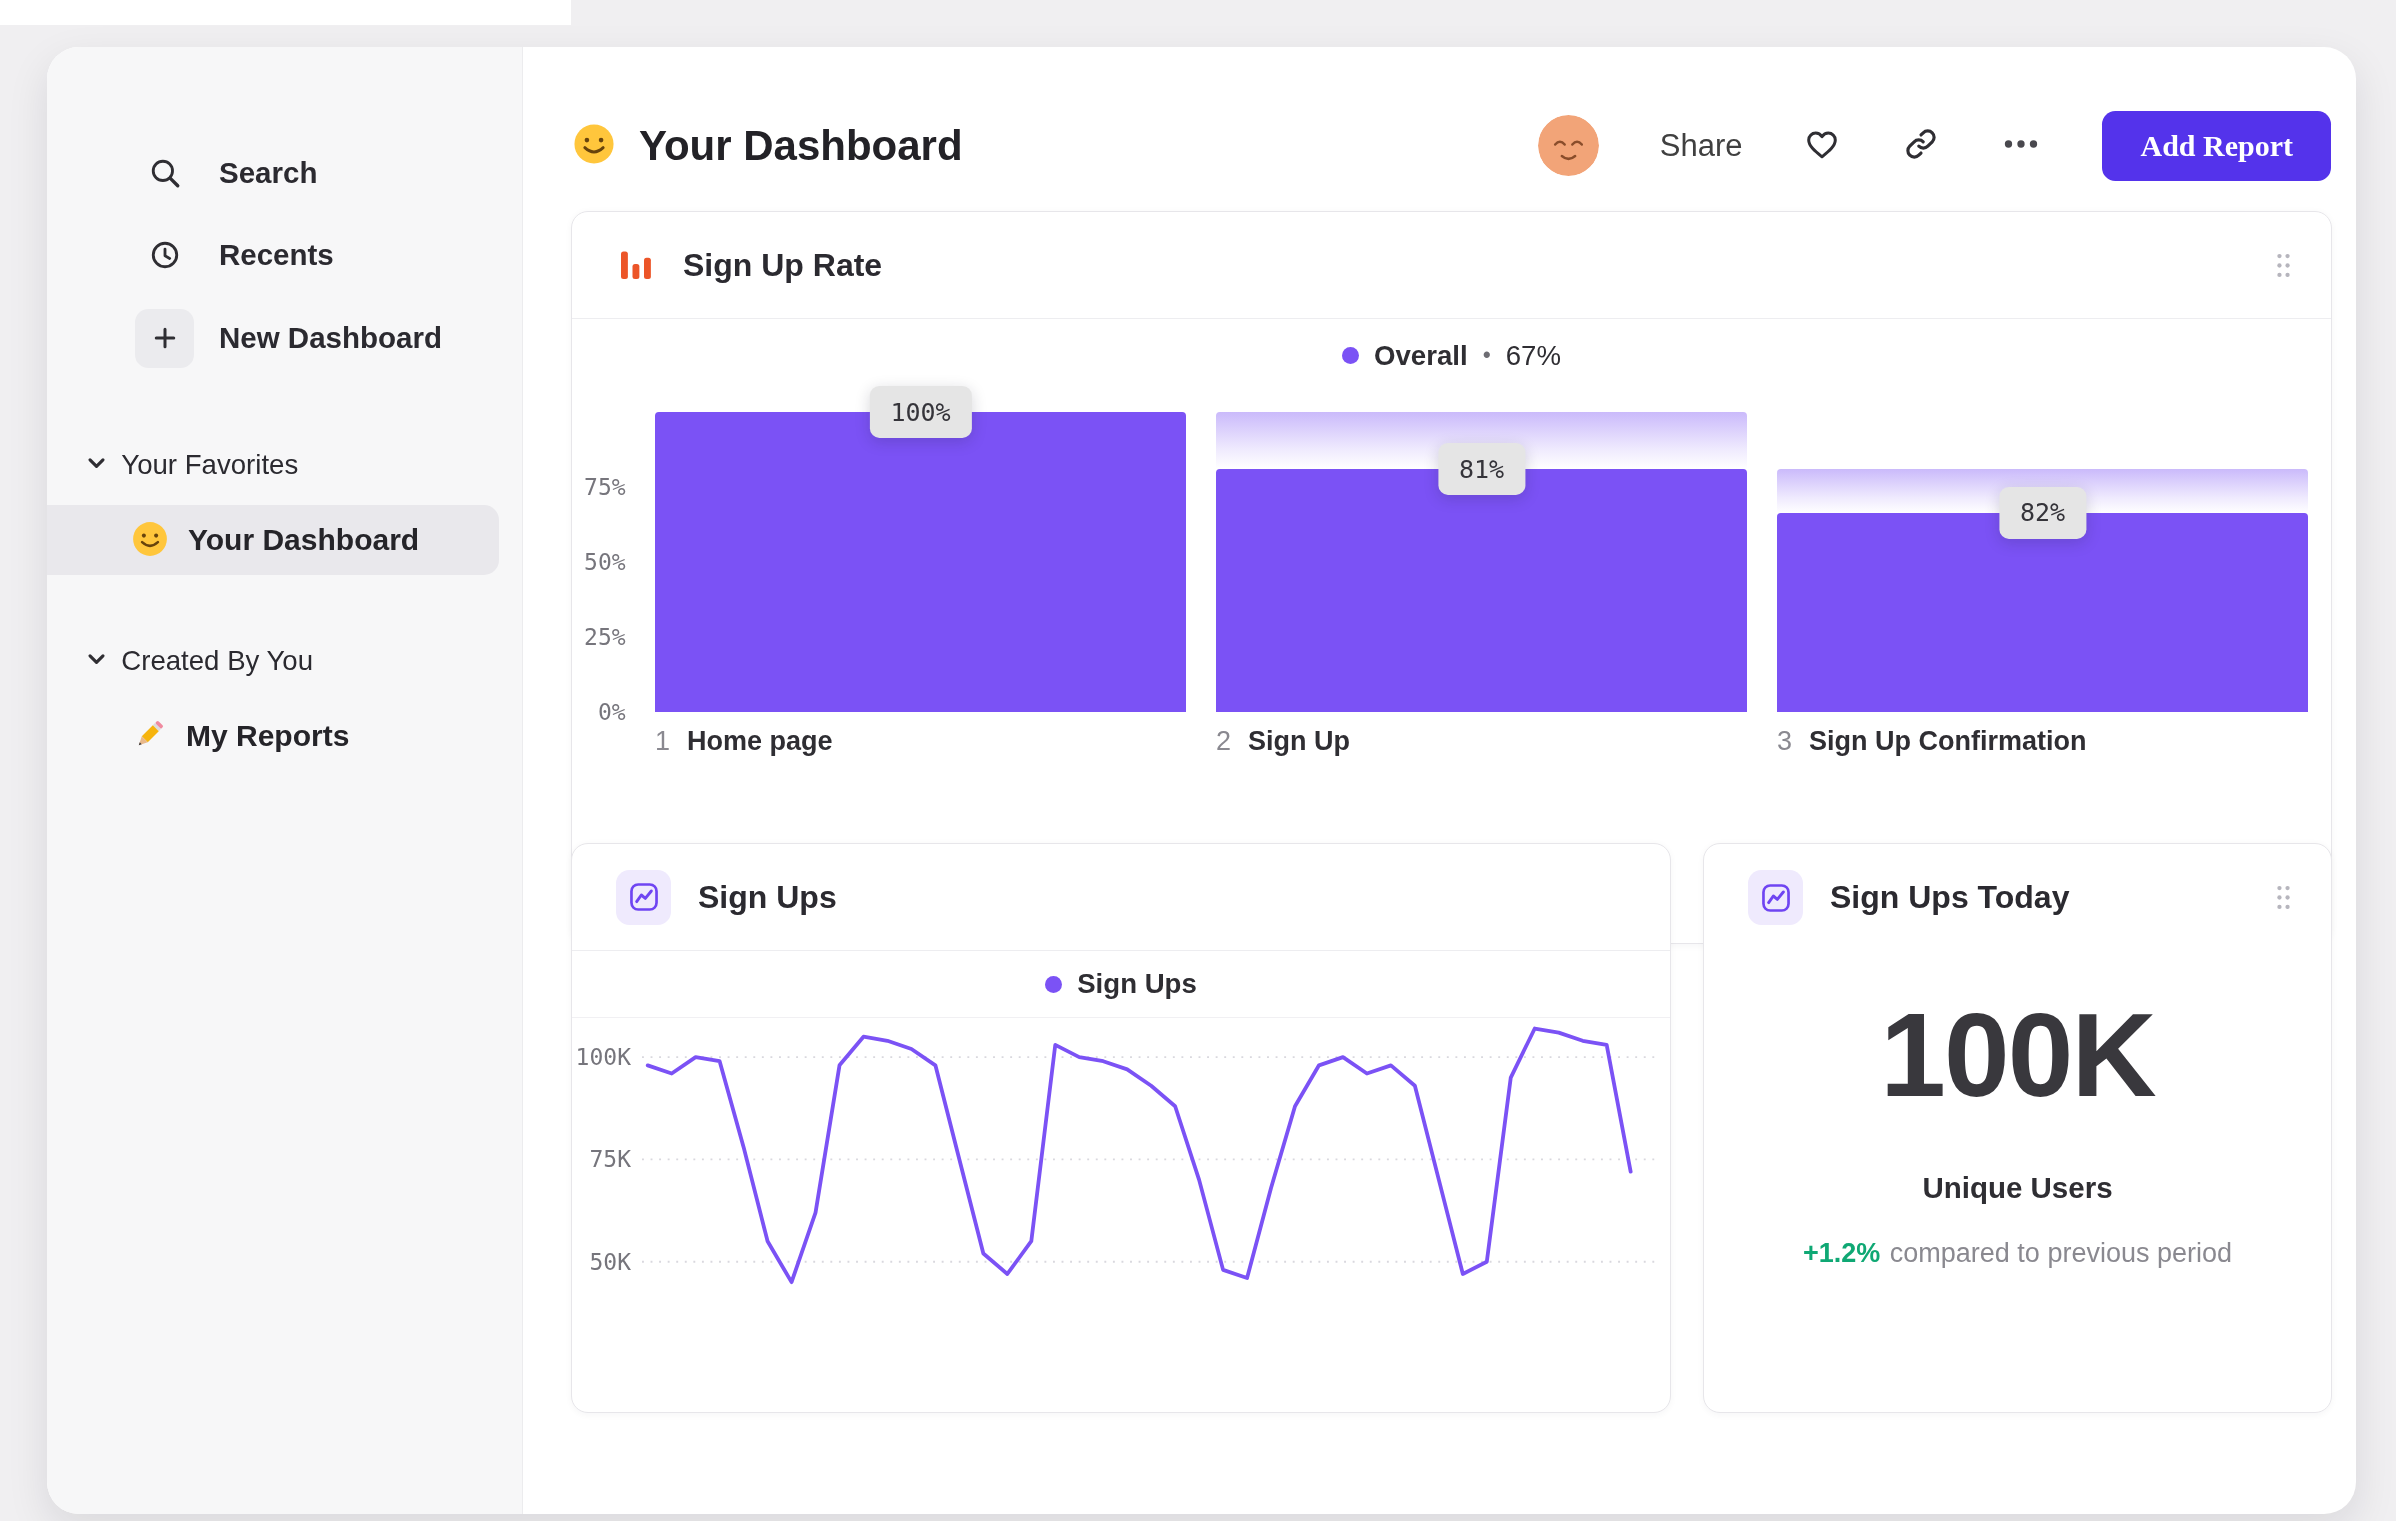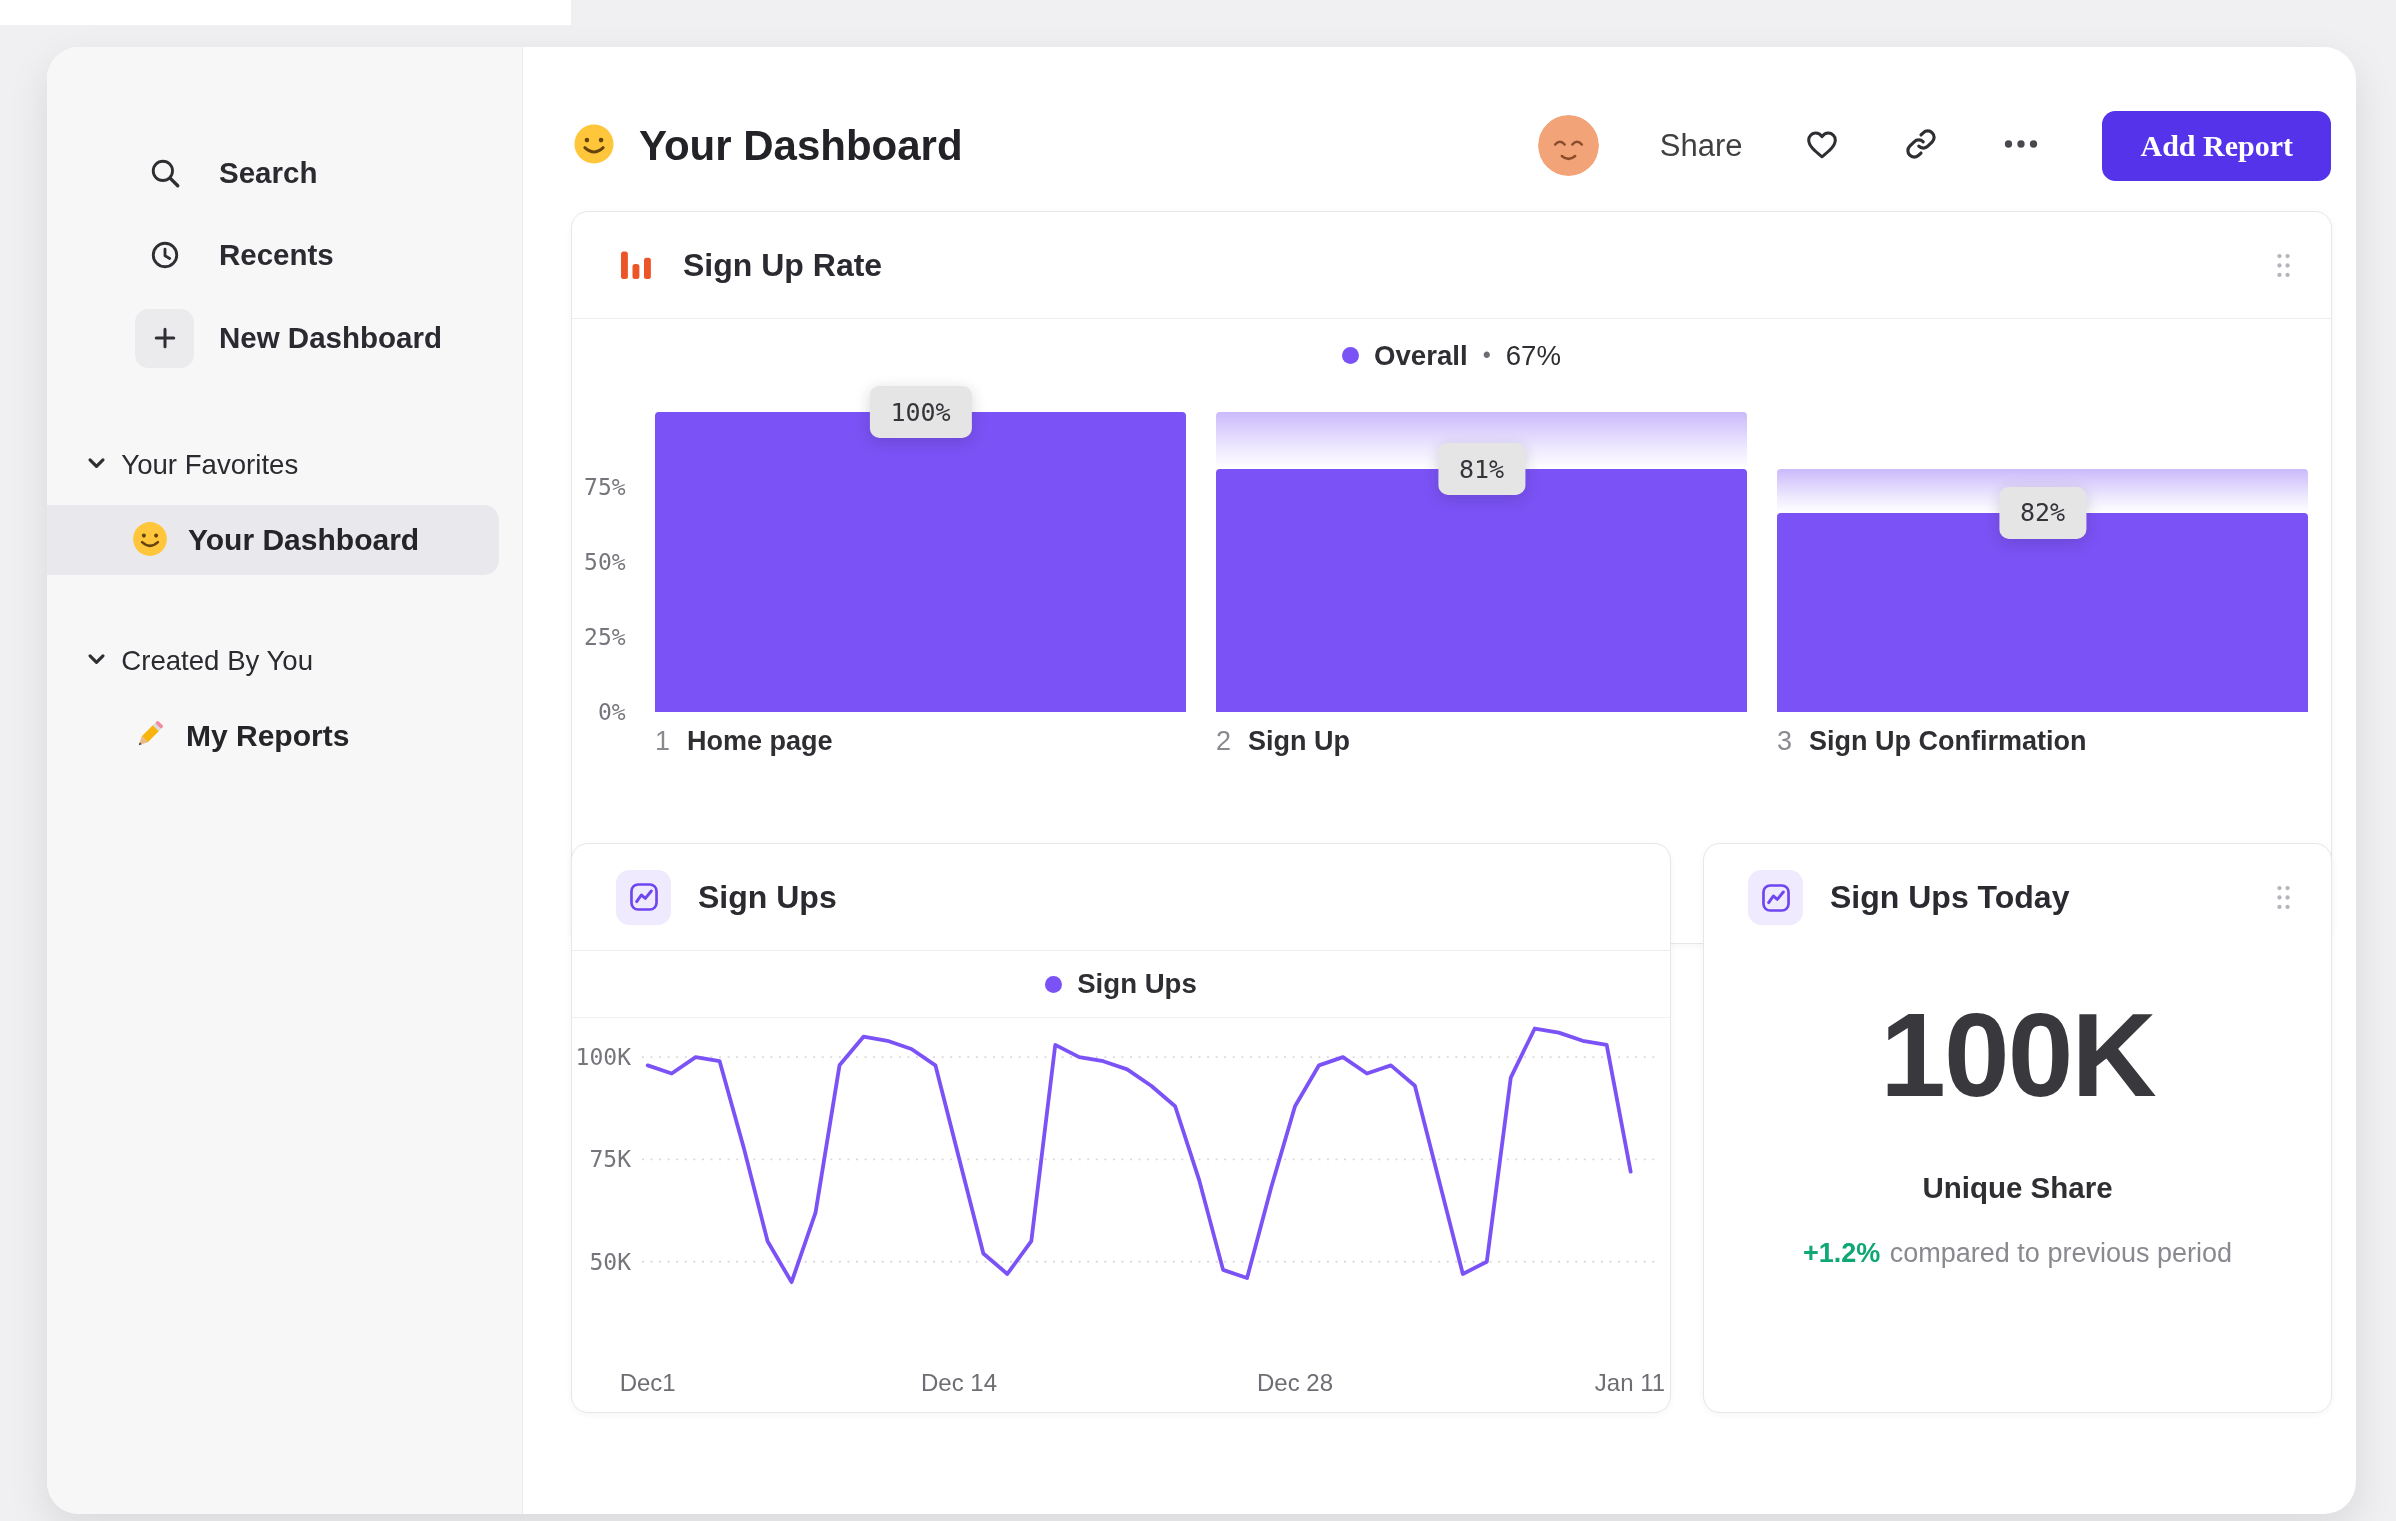--- a/index.html
+++ b/index.html
@@ -314,26 +314,20 @@
           <div class="ytick" data-interactable="false" style="top: 36px;">100K</div>
           <div class="ytick" data-interactable="false" style="top: 138px;">75K</div>
           <div class="ytick" data-interactable="false" style="top: 241px;">50K</div>
         </div>
       <svg id="signups-svg" width="1017" height="352" viewBox="0 0 1069 370" data-interactable="false">
           <line x1="0" x2="1069" y1="38" y2="38" stroke="#d9d8de" stroke-width="2" stroke-dasharray="2 7" data-interactable="false"></line>
           <line x1="0" x2="1069" y1="145.5" y2="145.5" stroke="#d9d8de" stroke-width="2" stroke-dasharray="2 7" data-interactable="false"></line>
           <line x1="0" x2="1069" y1="253" y2="253" stroke="#d9d8de" stroke-width="2" stroke-dasharray="2 7" data-interactable="false"></line>
           <polyline points="6.0,46.6 31.2,55.2 56.4,38.0 81.6,42.3 106.8,132.6 132.0,231.5 157.2,274.5 182.4,201.4 207.6,46.6 232.8,16.5 258.0,20.8 283.2,29.4 308.4,46.6 333.6,145.5 358.8,244.4 384.0,265.9 409.2,231.5 434.4,25.1 459.6,38.0 484.8,42.3 510.0,50.9 535.2,68.1 560.4,89.6 585.6,167.0 610.8,261.6 636.0,270.2 661.2,175.6 686.4,89.6 711.6,46.6 736.8,38.0 762.0,55.2 787.2,46.6 812.4,68.1 837.6,167.0 862.8,265.9 888.0,253.0 913.2,59.5 938.4,7.9 963.6,12.2 988.8,20.8 1014.0,25.1 1039.2,158.4" fill="none" stroke="#7B52F5" stroke-width="4" stroke-linejoin="round" stroke-linecap="round" data-interactable="false"></polyline>
         </svg>
-      <div id="signups-xaxis" data-interactable="false">
-          <div class="xtick" data-interactable="false" style="left: 5.7px;">Dec1</div>
-          <div class="xtick" data-interactable="false" style="left: 317px;">Dec 14</div>
-          <div class="xtick" data-interactable="false" style="left: 653px;">Dec 28</div>
-          <div class="xtick" data-interactable="false" style="left: 988px;">Jan 11</div>
-        </div>
     </section>
 
     <section class="card" id="metric-card" data-interactable="false">
       <div class="card-header" data-interactable="false">
         <span class="picon" data-interactable="false">
           <svg width="32" height="32" viewBox="0 0 24 24" fill="none">
             <rect x="2.6" y="2.6" width="18.8" height="18.8" rx="5" stroke="#6F45F2" stroke-width="2"></rect>
             <polyline points="6.5 15.5 10 10.5 13 13 17.5 7.5" stroke="#6F45F2" stroke-width="2.2" stroke-linecap="round" stroke-linejoin="round"></polyline>
           </svg>
         </span>
@@ -344,21 +338,21 @@
               <circle cx="10" cy="3" r="1.6" fill="#b6b5bd"></circle>
             <circle cx="4" cy="10" r="1.6" fill="#b6b5bd"></circle>
               <circle cx="10" cy="10" r="1.6" fill="#b6b5bd"></circle>
             <circle cx="4" cy="17" r="1.6" fill="#b6b5bd"></circle>
               <circle cx="10" cy="17" r="1.6" fill="#b6b5bd"></circle>
           </svg>
         </span>
       </div>
 
       <div class="metric-value" data-interactable="false">100K</div>
-      <div class="metric-caption" data-interactable="false">Unique Share</div>
+      <div class="metric-caption" data-interactable="false">Unique Users</div>
       <div class="metric-delta" data-interactable="false">
         <span class="delta-green" data-interactable="false">+1.2%</span><span data-interactable="false">compared to previous period</span>
       </div>
     </section>
 
   </main>
 </div>
 
 
 </body></html>

